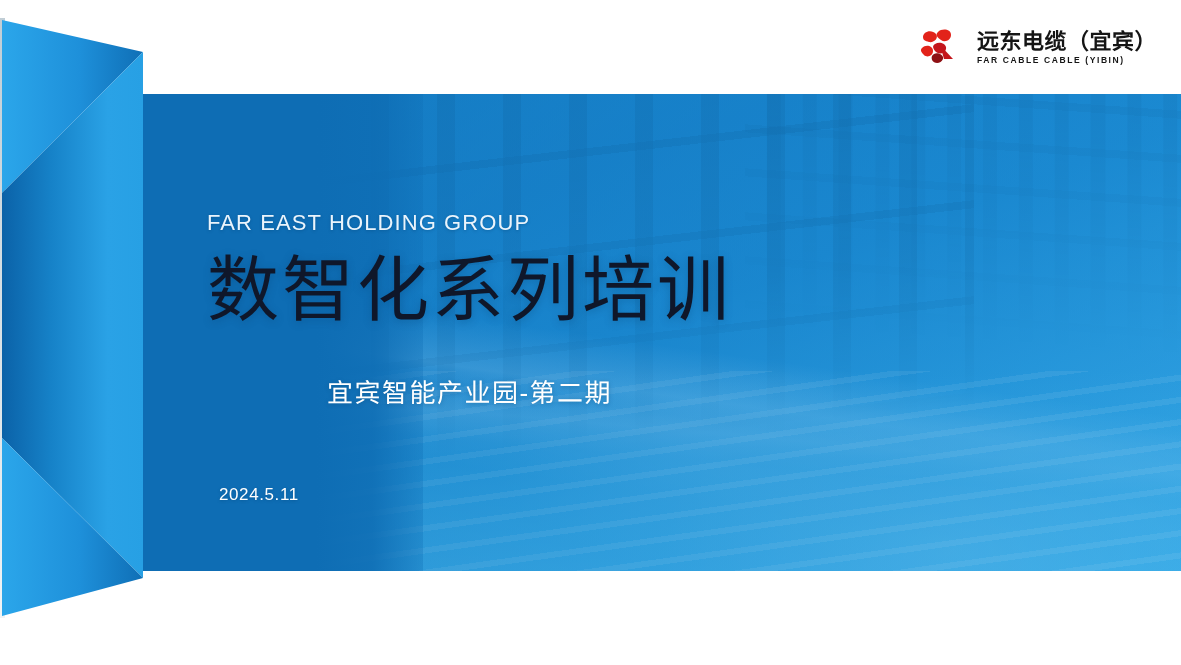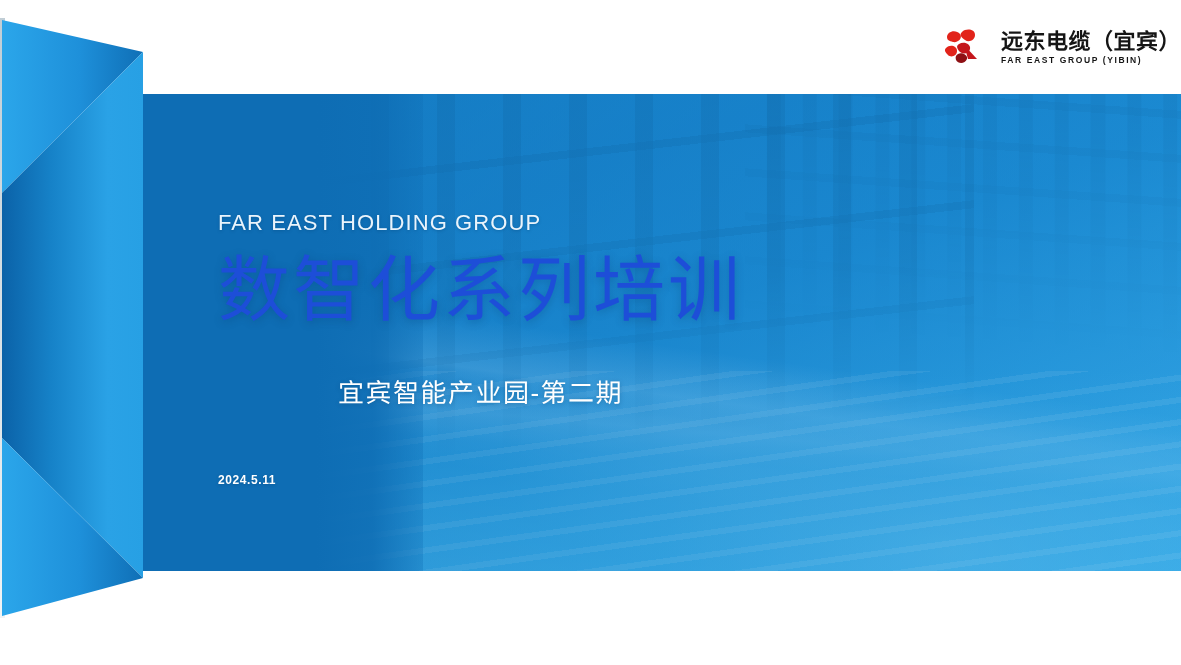--- a/index.html
+++ b/index.html
@@ -17,21 +17,21 @@
     width: 1181px;
     height: 665px;
     background: #ffffff;
     overflow: hidden;
   }
 
   
   .logo-bar {
     position: absolute;
     top: 28px;
-    right: 0;
+    right: 24px;
     display: flex;
     align-items: center;
     gap: 22px;
     z-index: 40;
   }
   .logo-block {
     display: flex;
     align-items: center;
     gap: 7px;
   }
@@ -167,21 +167,21 @@
     position: absolute;
     left: 0; top: 0; bottom: 0;
     width: 27%;
     background: linear-gradient(to right, #0e6db4 0%, #0e6db4 62%, rgba(14,109,180,0.88) 82%, rgba(14,109,180,0.30) 100%);
     z-index: 5;
   }
 
   
   .copy {
     position: absolute;
-    left: 218px;
+    left: 207px;
     top: 94px;
     z-index: 30;
     color: #ffffff;
   }
   .eyebrow {
     margin: 0;
     padding-top: 116px;
     font-size: 22px;
     font-weight: 400;
     letter-spacing: 1.1px;
@@ -189,41 +189,41 @@
     white-space: nowrap;
     text-shadow: 0 1px 3px rgba(4,60,105,0.35);
   }
   .headline {
     margin: 0;
     padding-top: 16px;
     font-size: 72px;
     line-height: 1.06;
     font-weight: 400;
     letter-spacing: 3px;
-    color: #1d4ed8;
+    color: #0f172a;
     white-space: nowrap;
     text-shadow: 0 2px 8px rgba(4,60,105,0.30);
     text-align: center;
   }
   .subhead {
     margin: 0;
     padding-top: 44px;
     font-size: 26px;
     font-weight: 400;
     letter-spacing: 1.5px;
     color: #ffffff;
     white-space: nowrap;
     text-shadow: 0 1px 4px rgba(4,60,105,0.35);
     text-align: center;
   }
   .datestamp {
-    margin: 0;
+    margin: 12px;
     padding-top: 64px;
-    font-size: 12px;
-    font-weight: 700;
+    font-size: 17px;
+    font-weight: 400;
     letter-spacing: 0.6px;
     color: #ffffff;
     white-space: nowrap;
     text-shadow: 0 1px 3px rgba(4,60,105,0.35);
   }
 
   
   .ribbon {
     position: absolute;
     left: 0;
@@ -296,20 +296,20 @@
       <svg class="logo-mark" width="50" height="40" viewBox="0 0 50 40" aria-hidden="true">
         <path d="M3 9 C3 3, 12 1, 16 6 C19 10, 14 15, 9 14 C5 13, 3 12, 3 9 Z" fill="#E2231A"></path>
         <path d="M18 4 C22 0, 31 1, 31 7 C31 12, 25 15, 21 12 C17 9, 15 7, 18 4 Z" fill="#E2231A"></path>
         <path d="M15 16 C20 13, 27 16, 26 21 C25 26, 18 27, 15 23 C13 20, 12 18, 15 16 Z" fill="#C4161C"></path>
         <path d="M2 20 C6 16, 13 18, 13 23 C13 28, 7 30, 4 27 C1 24, 0 22, 2 20 Z" fill="#E2231A"></path>
         <path d="M14 26 C18 24, 24 27, 23 31 C21 36, 14 36, 12 32 C11 29, 12 27, 14 26 Z" fill="#8E1014"></path>
         <path d="M20 17 L33 31 L24 31 Z" fill="#C4161C"></path>
       </svg>
       <span class="logo-words">
         <span class="logo-cn dark">远东电缆（宜宾）</span>
-        <span class="logo-en dark">FAR EAST GROUP (YIBIN)</span>
+        <span class="logo-en dark">FAR CABLE CABLE (YIBIN)</span>
       </span>
     </div>
 
 
   </div>
 
 </div>
 
 </body></html>

